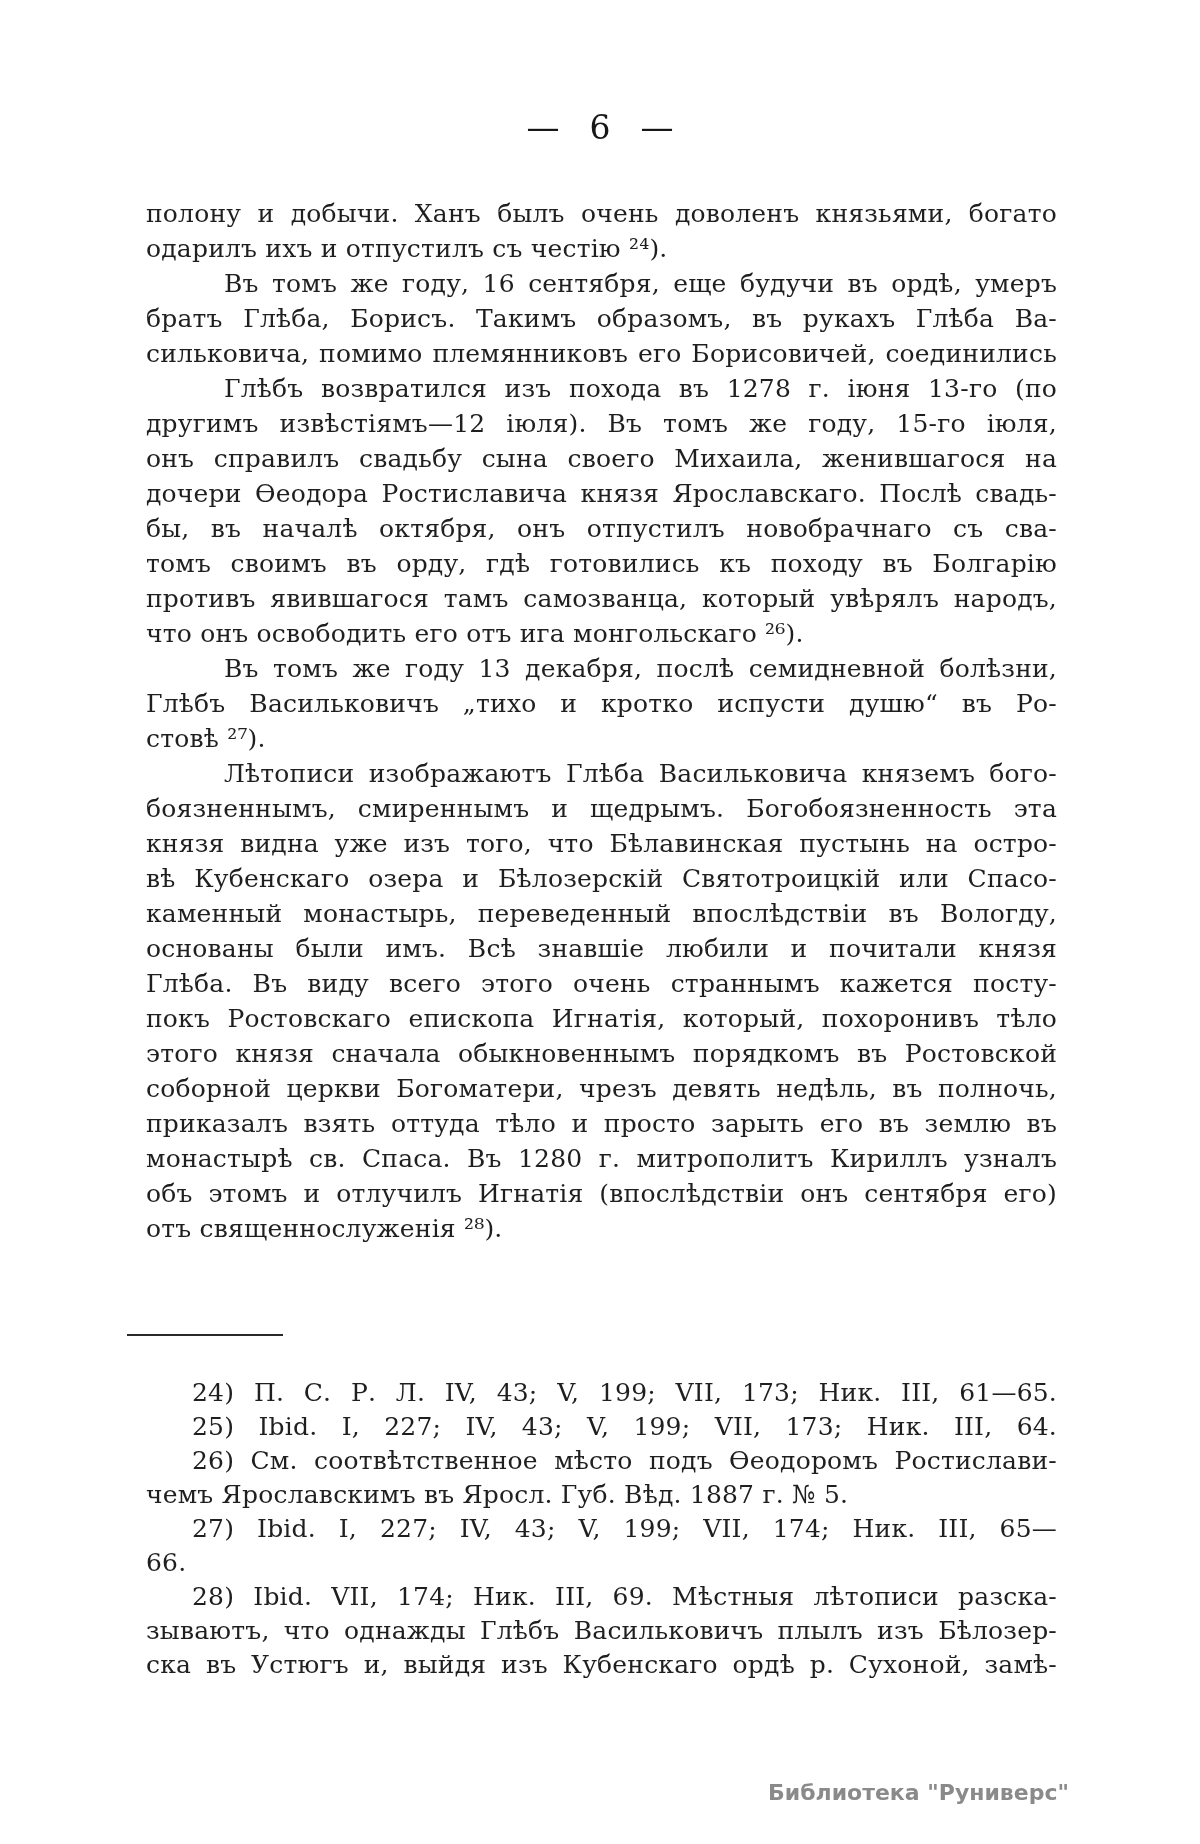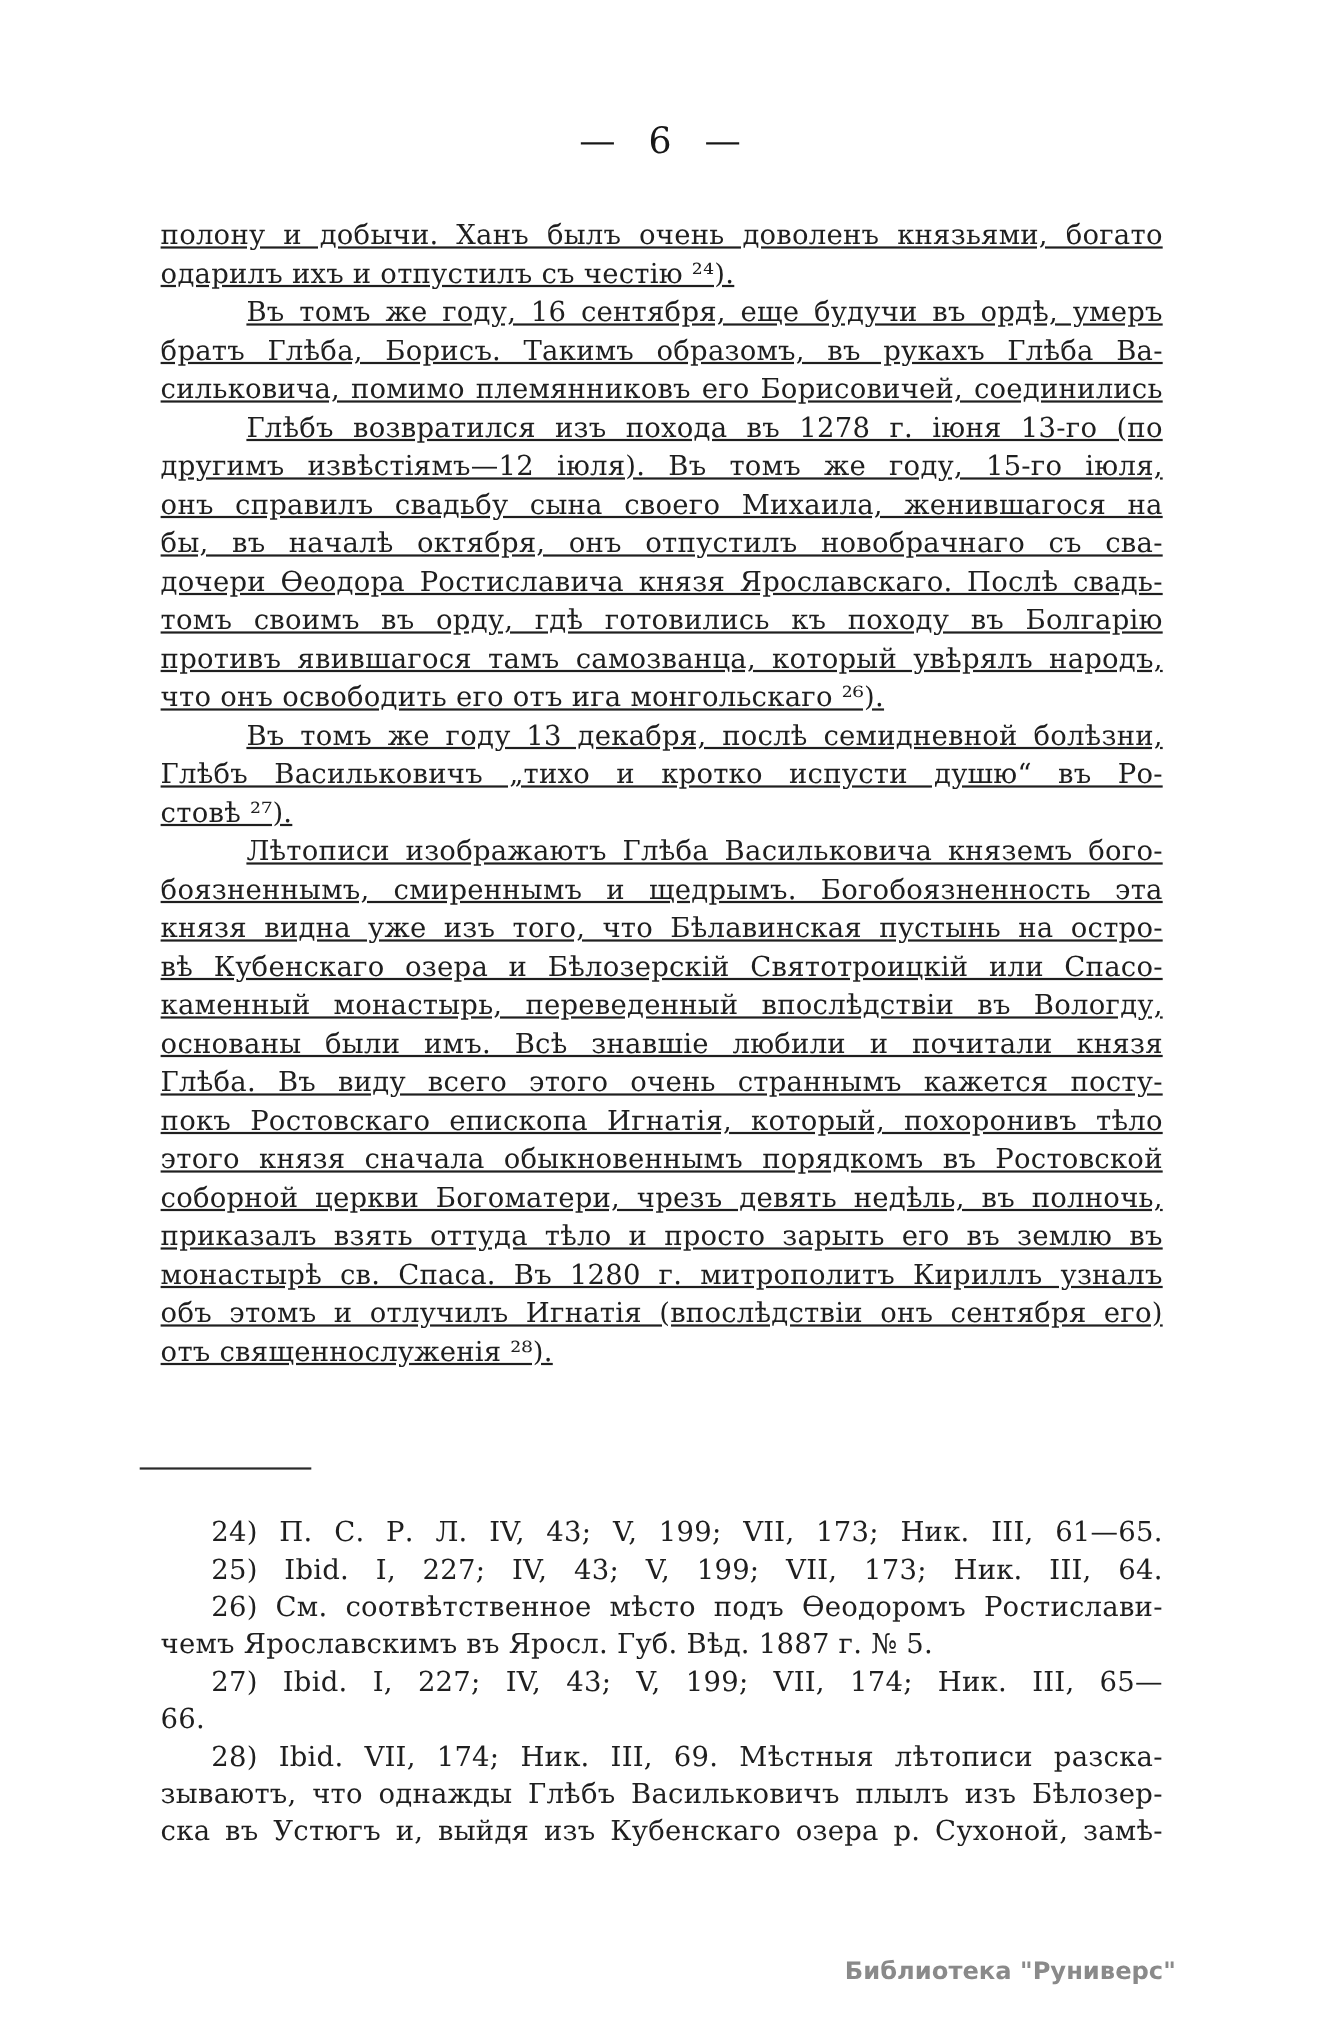--- a/index.html
+++ b/index.html
@@ -32,21 +32,20 @@
   }
   
   #main-text {
     position: absolute;
     top: 196px;
     left: 146px;
     width: 911px;
     font-size: 25px;
     line-height: 35px;
     letter-spacing: 0.2px;
-    text-decoration: underline;
   }
   .line {
     text-align: justify;
     text-align-last: justify;
     white-space: normal;
   }
   .line.para-end {
     text-align: left;
     text-align-last: left;
   }
@@ -95,22 +94,22 @@
 
   <div id="main-text">
       <div class="line">полону и добычи. Ханъ былъ очень доволенъ князьями, богато</div>
       <div class="line para-end">одарилъ ихъ и отпустилъ съ честію ²⁴).</div>
       <div class="line indent">Въ томъ же году, 16 сентября, еще будучи въ ордѣ, умеръ</div>
       <div class="line">братъ Глѣба, Борисъ. Такимъ образомъ, въ рукахъ Глѣба Ва-</div>
       <div class="line">сильковича, помимо племянниковъ его Борисовичей, соединились</div>
       <div class="line indent">Глѣбъ возвратился изъ похода въ 1278 г. іюня 13-го (по</div>
       <div class="line">другимъ извѣстіямъ—12 іюля). Въ томъ же году, 15-го іюля,</div>
       <div class="line">онъ справилъ свадьбу сына своего Михаила, женившагося на</div>
+      <div class="line">дочери Ѳеодора Ростиславича князя Ярославскаго. Послѣ свадь-</div>
       <div class="line">бы, въ началѣ октября, онъ отпустилъ новобрачнаго съ сва-</div>
-      <div class="line">дочери Ѳеодора Ростиславича князя Ярославскаго. Послѣ свадь-</div>
       <div class="line">томъ своимъ въ орду, гдѣ готовились къ походу въ Болгарію</div>
       <div class="line">противъ явившагося тамъ самозванца, который увѣрялъ народъ,</div>
       <div class="line para-end">что онъ освободить его отъ ига монгольскаго ²⁶).</div>
       <div class="line indent">Въ томъ же году 13 декабря, послѣ семидневной болѣзни,</div>
       <div class="line">Глѣбъ Васильковичъ „тихо и кротко испусти душю“ въ Ро-</div>
       <div class="line para-end">стовѣ ²⁷).</div>
       <div class="line indent">Лѣтописи изображаютъ Глѣба Васильковича княземъ бого-</div>
       <div class="line">боязненнымъ, смиреннымъ и щедрымъ. Богобоязненность эта</div>
       <div class="line">князя видна уже изъ того, что Бѣлавинская пустынь на остро-</div>
       <div class="line">вѣ Кубенскаго озера и Бѣлозерскій Святотроицкій или Спасо-</div>
@@ -130,18 +129,18 @@
 
   <div id="footnotes">
       <div class="line indent">24) П. С. Р. Л. IV, 43; V, 199; VII, 173; Ник. III, 61—65.</div>
       <div class="line indent">25) Ibid. I, 227; IV, 43; V, 199; VII, 173; Ник. III, 64.</div>
       <div class="line indent">26) См. соотвѣтственное мѣсто подъ Ѳеодоромъ Ростислави-</div>
       <div class="line para-end">чемъ Ярославскимъ въ Яросл. Губ. Вѣд. 1887 г. № 5.</div>
       <div class="line indent">27) Ibid. I, 227; IV, 43; V, 199; VII, 174; Ник. III, 65—</div>
       <div class="line para-end">66.</div>
       <div class="line indent">28) Ibid. VII, 174; Ник. III, 69. Мѣстныя лѣтописи разска-</div>
       <div class="line">зываютъ, что однажды Глѣбъ Васильковичъ плылъ изъ Бѣлозер-</div>
-      <div class="line">ска въ Устюгъ и, выйдя изъ Кубенскаго озера р. Сухоной, замѣ-</div>
+      <div class="line">ска въ Устюгъ и, выйдя изъ Кубенскаго ордѣ р. Сухоной, замѣ-</div>
     </div>
 
   <div id="watermark">Библиотека "Руниверс"</div>
 
 </div>
 
 </body></html>

